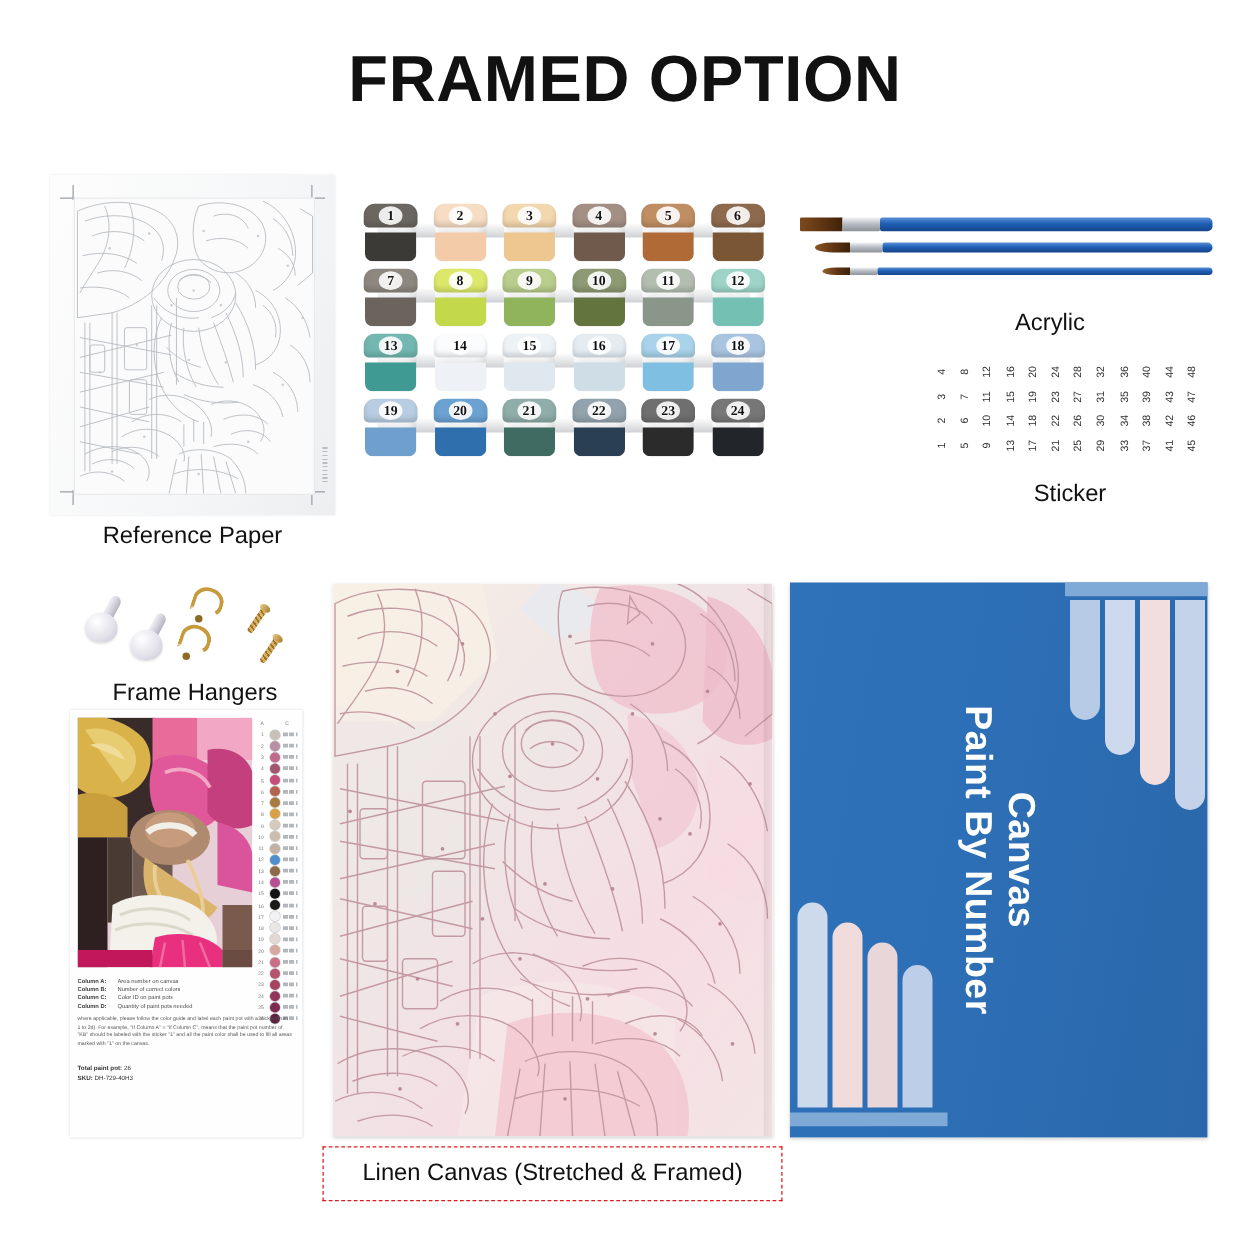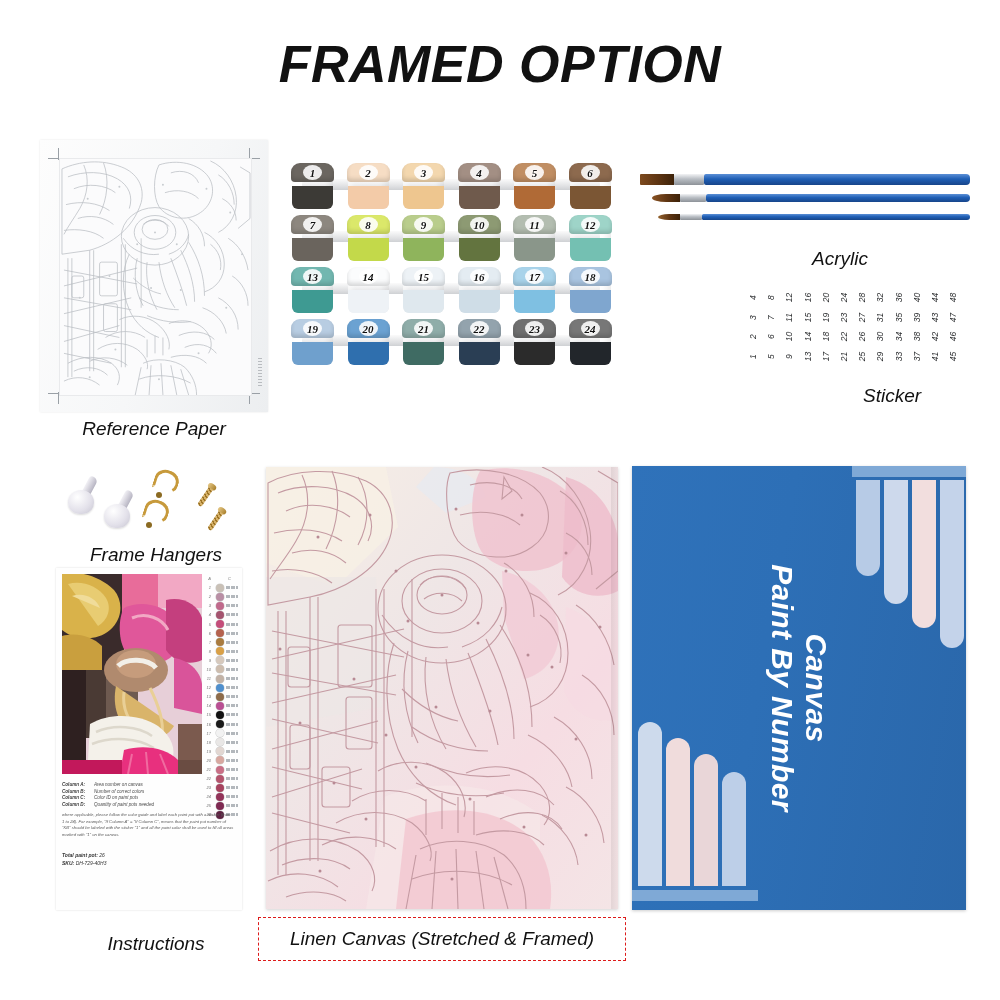--- a/index.html
+++ b/index.html
@@ -2,21 +2,21 @@
 <html><head>
 <meta charset="utf-8">
 <style>
   * { box-sizing: border-box; margin: 0; padding: 0; }
   html, body {
     width: 1000px; height: 1000px;
     background: #ffffff;
     font-family: "Liberation Sans", "DejaVu Sans", sans-serif;
     overflow: hidden;
   }
-  #root { position: relative; width: 1000px; height: 1000px; background:#fff;font-style:italic; }
+  #root { position: relative; width: 1000px; height: 1000px; background:#fff; }
 
   
   .title {
     position:absolute; left:0; top:34px; width:1000px;
     text-align:center; font-size:52px; font-weight:bold;
     letter-spacing:0.5px; color:#111;
   }
   .subtitle {
     position:absolute; left:0; top:97px; width:1000px;
     text-align:center; font-size:23px; font-weight:bold;
@@ -597,21 +597,21 @@
         <div class="stk-n" style="top: 39px;">42</div>
         <div class="stk-n" style="top: 58.5px;">41</div>
       </div>
       <div class="stk-col" style="left: 200.2px;">
         <div class="stk-n" style="top: 0px;">48</div>
         <div class="stk-n" style="top: 19.5px;">47</div>
         <div class="stk-n" style="top: 39px;">46</div>
         <div class="stk-n" style="top: 58.5px;">45</div>
       </div>
     </div>
-  <div class="cap" style="left:792px;top:385px;width:200px;">Sticker</div>
+  <div class="cap" style="left:756px;top:385px;width:200px;">Sticker</div>
 
   <div id="hangers">
     <div class="hook" style="left:6px;top:10px;">
       <div class="hook-pin" style="left:17px;top:-2px;"></div>
       <div class="hook-disc" style="left:0;top:12px;"></div>
     </div>
     <div class="hook" style="left:42px;top:24px;">
       <div class="hook-pin" style="left:17px;top:-2px;"></div>
       <div class="hook-disc" style="left:0;top:12px;"></div>
     </div>
@@ -832,21 +832,20 @@
       <div class="if-line">
         <span class="if-b">Total paint pot:</span>
         <span>26</span>
       </div>
       <div class="if-line">
         <span class="if-b">SKU:</span>
         <span>DH-729-40H3</span>
       </div>
     </div>
   </div>
-  <div class="cap" style="left:46px;top:933px;width:220px;">Instructions</div>
 
   <div id="canvas-wrap">
     <div id="canvas-art">
       <svg viewBox="0 0 352 442" width="100%" height="100%" preserveAspectRatio="none">
         <defs>
           <linearGradient id="cbg" x1="0" y1="0" x2="1" y2="1">
             <stop offset="0%" stop-color="#f7efe6"></stop>
             <stop offset="38%" stop-color="#efe6e6"></stop>
             <stop offset="70%" stop-color="#f6dde3"></stop>
             <stop offset="100%" stop-color="#f4e5e6"></stop>

